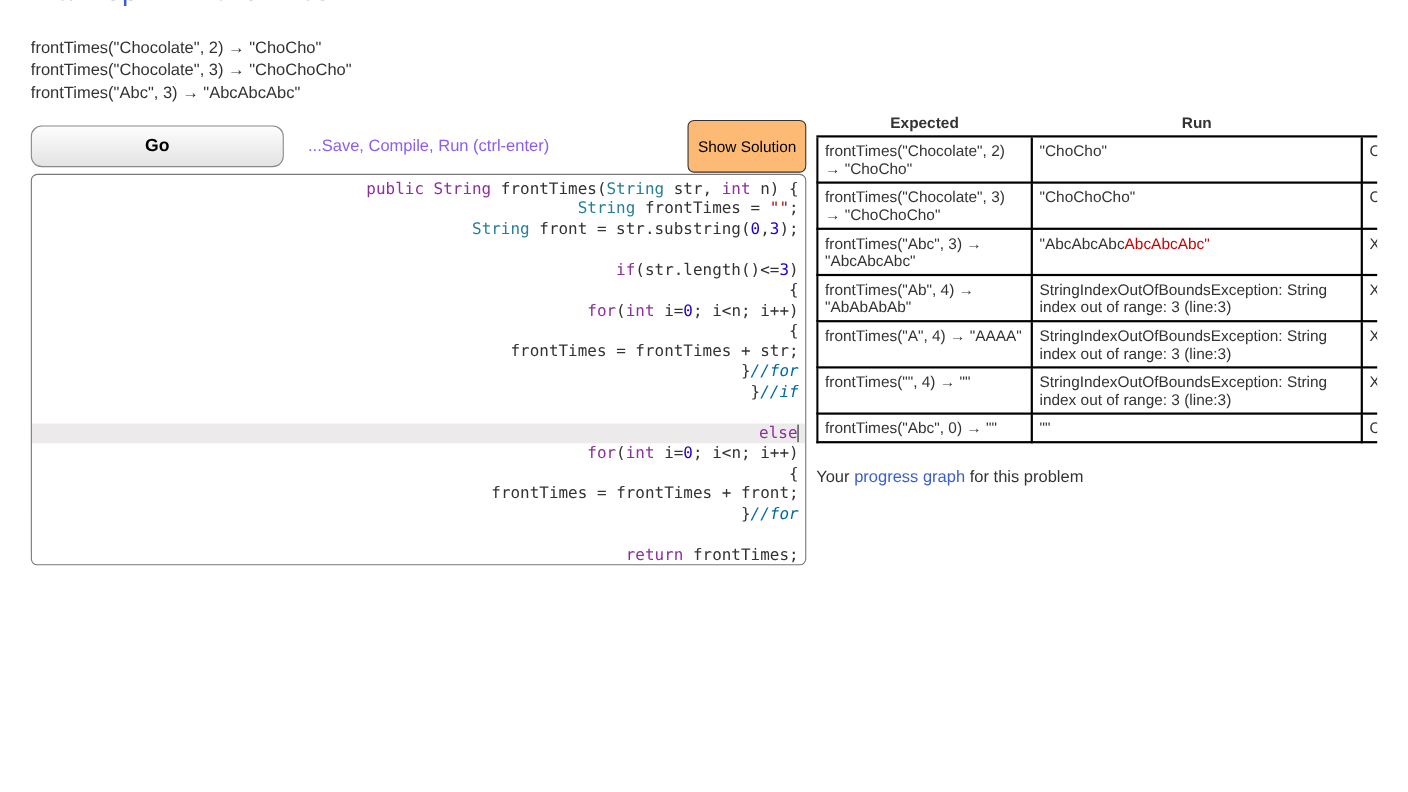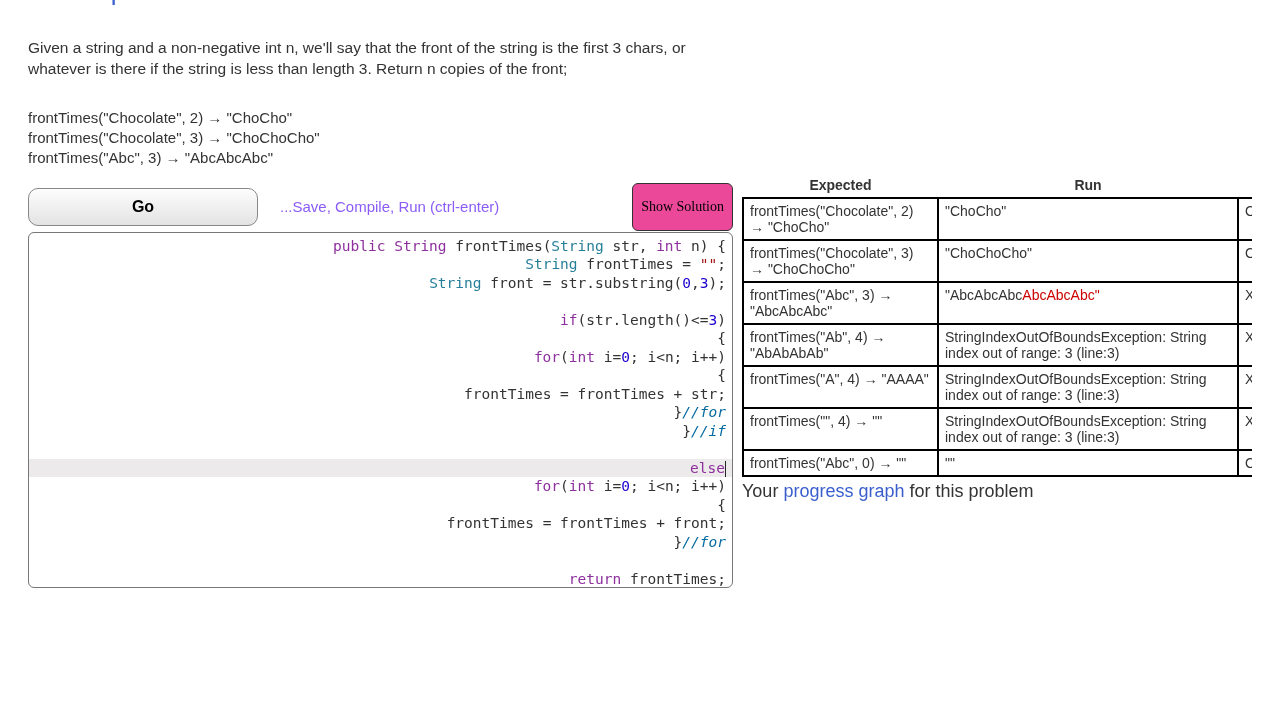--- a/index.html
+++ b/index.html
@@ -30,22 +30,22 @@
   .go-btn {
     width: 230px; height: 38px;
     font-size: 16px; font-weight: bold;
     border: 1px solid #888; border-radius: 10px;
     background: linear-gradient(#fdfdfd,#e3e3e3);
     cursor: pointer;
   }
   .hint { font-size: 15px; color: #8b5cf6; }
   .solution-btn {
     border: 1.5px solid #333; border-radius: 6px;
-    background: #ec4899; padding: 15px 8px;
-    font-size: 14px; cursor: pointer; font-family: Liberation Serif, serif;
+    background: #fdba74; padding: 15px 8px;
+    font-size: 14px; cursor: pointer;
   }
   .left-col { float: left; width: 705px; }
   .right-col { float: right; width: 510px; margin-top: 4px; overflow: hidden; }
 
   .editor {
     margin-top: 1px;
     border: 1.5px solid #777;
     border-radius: 6px;
     background: #fff;
     font-family: Menlo, Monaco, Consolas, monospace;
@@ -86,37 +86,36 @@
     border-top: none; border-left: none; border-right: none;
     border-bottom: 2px solid #000;
     text-align: center;
     font-weight: bold;
   }
   table.results th:first-child { border-left: none; margin-top: 42px; }
   col.c-exp { width: 195px; }
   col.c-run { width: 300px; }
   col.c-res { width: 45px; }
   .wrong { color: #cc0000; }
-  .progress-note { margin-top: 4px; font-size: 18px; }
+  .progress-note { margin-top: 22px; font-size: 15px; }
   .progress-note a { color: #3a5fcd; text-decoration: none; }
   .clearfix::after { content:""; display:block; clear:both; }
 </style>
 </head>
 <body>
 
 <div class="container">
 
   <div class="breadcrumb" style="margin-top:-12px; overflow:hidden; height:18px; line-height:26px;">
     <a href="#" style="position:relative; top:-10px;">Warmup-2</a>
     <span class="sep" style="position:relative; top:-10px;">&gt;</span>
     <span class="current" style="position:relative; top:-10px;">frontTimes</span>
   </div>
 
 
-  <div class="problem">Given a string and a non-negative int n, we'll say that the front of the string is the first 3 chars, or whatever is there if the string is less than length 3. Return n copies of the front;</div>
 
   <div class="examples">
     <div>frontTimes("Chocolate", 2) → "ChoCho"</div>
     <div>frontTimes("Chocolate", 3) → "ChoChoCho"</div>
     <div>frontTimes("Abc", 3) → "AbcAbcAbc"</div>
   </div>
 
   <div class="clearfix">
     <div class="left-col">
       <div class="toolbar">

